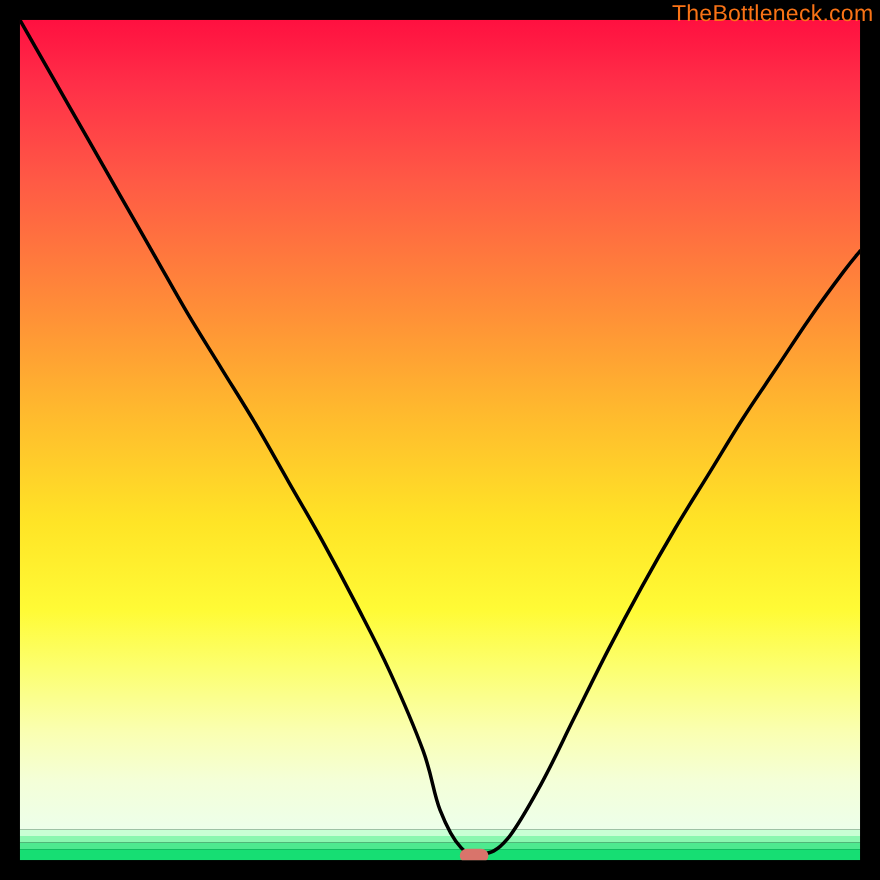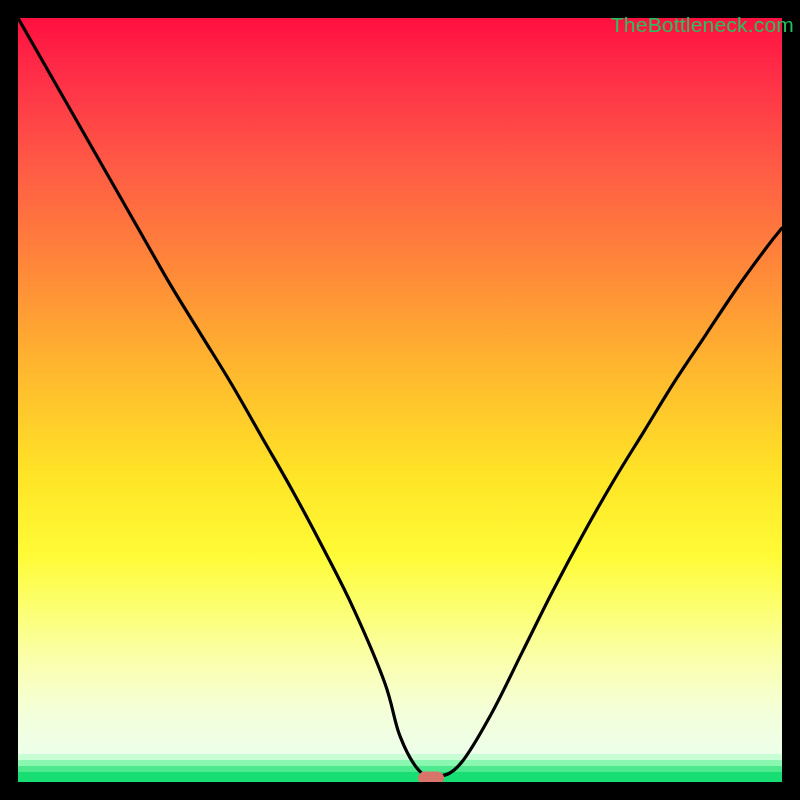--- a/index.html
+++ b/index.html
@@ -78,23 +78,22 @@
     border-radius: 8px;
     background: #d9746b;
     transform: translate(-50%, -50%);
   }
   .watermark {
     position: absolute;
     top: 1px;
     right: 6px;
     font-size: 21px;
     font-weight: 500;
-    color: #22c55e;
+    color: #f97316;
     letter-spacing: 0.2px;
-    margin-top: 12px;
   }
 </style>
 </head>
 <body>
 
 <div class="frame">
 
   <div class="plot">
     <div class="gradient">
       <div class="main"></div>

